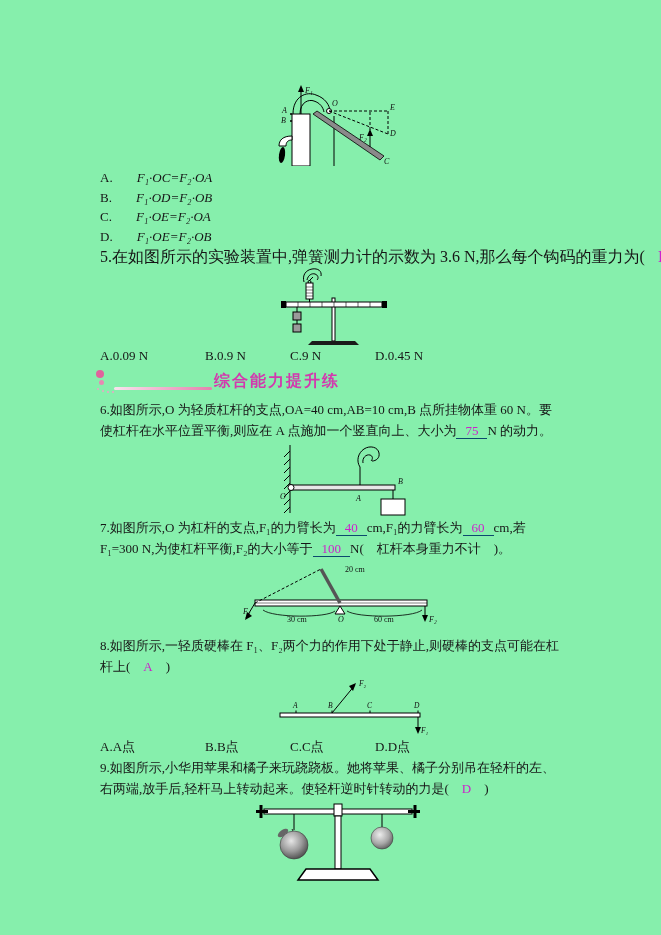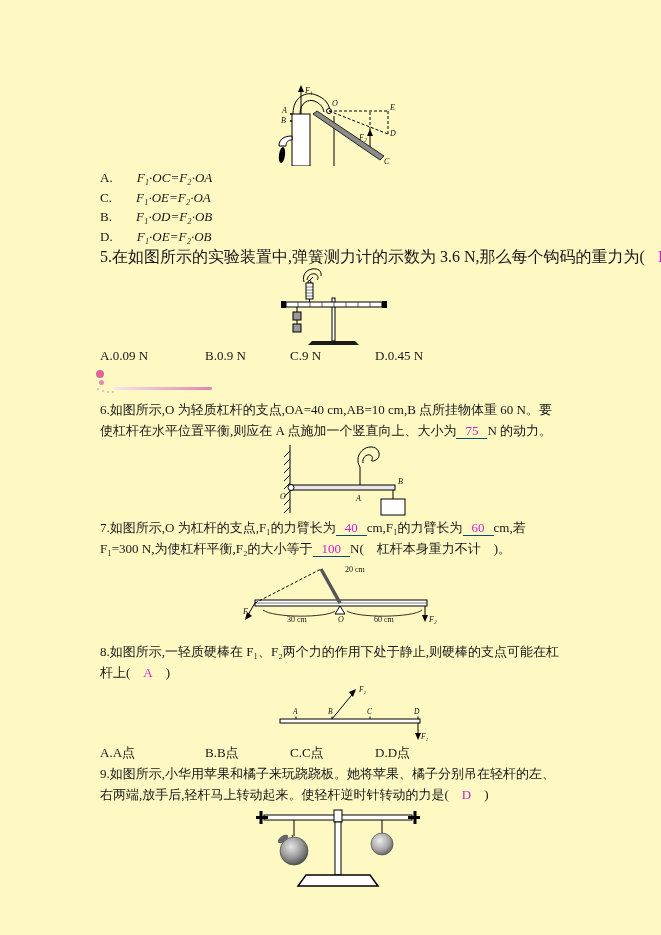--- a/index.html
+++ b/index.html
@@ -1,17 +1,17 @@
 <!DOCTYPE html>
 <html><head>
 <meta charset="utf-8">
 <style>
   :root{ --mag:#cc22cc; --ink:#161616; }
   html,body{margin:0;padding:0;background:#ffffff;}
-  .page{position:relative;width:661px;height:935px;background:#fef9c3;overflow:hidden;
+  .page{position:relative;width:661px;height:935px;background:#86efac;overflow:hidden;
         font-family:"Liberation Serif","DejaVu Serif",serif;color:var(--ink);}
   p{margin:0;}
   .txt{margin-left:100px;width:462px;font-size:13px;line-height:21px;}
   .nowrap{white-space:nowrap;width:478px;font-size:16px;}
   .fopts{margin:2px 0 0 100px;font-size:13px;line-height:19.5px;}
   .fopt span.frm{font-style:italic;margin-left:24px;}
   .row{margin-left:100px;font-size:13px;line-height:20px;text-decoration:underline;}
   .row span{display:inline-block;}
   .row .w1{width:105px;} .row .w2{width:85px;} .row .w3{width:85px;}
   .blank{color:var(--mag);border-bottom:1px solid #0c4a6e;padding:0 9px;}
@@ -79,22 +79,22 @@
         <line x1="104" y1="63" x2="104" y2="48" stroke="#000"></line>
         <polygon points="101,52 104,45 107,52" fill="#000"></polygon>
       </g>
       <text x="93" y="56" font-size="8">F₂</text>
       <text x="118" y="80" font-size="8">C</text>
     </svg>
   </div>
 
   <div class="fopts">
     <p class="fopt"><span>A.</span><span class="frm">F₁·OC=F₂·OA</span></p>
+    <p class="fopt"><span>B.</span><span class="frm">F₁·OD=F₂·OB</span></p>
     <p class="fopt"><span>C.</span><span class="frm">F₁·OE=F₂·OA</span></p>
-    <p class="fopt"><span>B.</span><span class="frm">F₁·OD=F₂·OB</span></p>
     <p class="fopt"><span>D.</span><span class="frm">F₁·OE=F₂·OB</span></p>
   </div>
 
   <p class="txt nowrap"><span>5.在如图所示的实验装置中,弹簧测力计的示数为 3.6 N,那么每个钩码的重力为(</span><span class="ans">B</span><span>)</span></p>
 
   <div class="figwrap fig2">
     <svg width="112" height="78" viewBox="0 0 112 78">
       <g fill="none" stroke="#000">
         <path d="M26,14 C24,7 28,2 34,1"></path>
         <path d="M34,1 C40,0 44,3 43,8"></path>
@@ -141,20 +141,21 @@
   </div>
 
   <div class="secheader">
     <span class="dot1"></span>
     <span class="dot2"></span>
     <span class="dot3"></span>
     <span class="dot4"></span>
     <span class="dot5"></span>
     <span class="dot6"></span>
     <span class="secline"></span>
+    <span class="sectitle">综合能力提升练</span>
   </div>
 
   <p class="txt" style="margin-top:1px"><span>6.如图所示,O 为轻质杠杆的支点,OA=40 cm,AB=10 cm,B 点所挂物体重 60 N。要使杠杆在水平位置平衡,则应在 A 点施加一个竖直向上、大小为</span><span class="blank">75</span><span>N 的动力。</span></p>
 
   <div class="figwrap fig3">
     <svg width="170" height="76" viewBox="0 0 170 76">
       <g stroke="#000">
         <line x1="28" y1="4" x2="28" y2="72"></line>
         <line x1="28" y1="10" x2="22" y2="16"></line>
           <line x1="28" y1="18" x2="22" y2="24"></line>
@@ -204,21 +205,21 @@
       <path d="M104,49 C114,56 170,56 179,48" fill="none" stroke="#000" stroke-width="0.8"></path>
       <text x="131" y="60" font-size="8" class="up">60 cm</text>
       <g>
         <line x1="182" y1="44" x2="182" y2="56" stroke="#000"></line>
         <polygon points="179,53 185,53 182,60" fill="#000"></polygon>
       </g>
       <text x="186" y="60" font-size="8">F₂</text>
     </svg>
   </div>
 
-  <p class="txt" style="margin-top:17px"><span>8.如图所示,一轻质硬棒在 F₁、F₂两个力的作用下处于静止,则硬棒的支点可能在杠杆上</span><span>(</span><span class="ans">A</span><span>)</span></p>
+  <p class="txt" style="margin-top:11px"><span>8.如图所示,一轻质硬棒在 F₁、F₂两个力的作用下处于静止,则硬棒的支点可能在杠杆上</span><span>(</span><span class="ans">A</span><span>)</span></p>
 
   <div class="figwrap fig5">
     <svg width="160" height="58" viewBox="0 0 160 58">
       <rect x="8" y="36" width="140" height="4" fill="#fff" stroke="#000"></rect>
       <g stroke="#000">
         <line x1="24" y1="33.5" x2="24" y2="36"></line>
           <line x1="60" y1="33.5" x2="60" y2="36"></line>
         <line x1="98" y1="33.5" x2="98" y2="36"></line>
           <line x1="146" y1="33.5" x2="146" y2="36"></line>
       </g>

